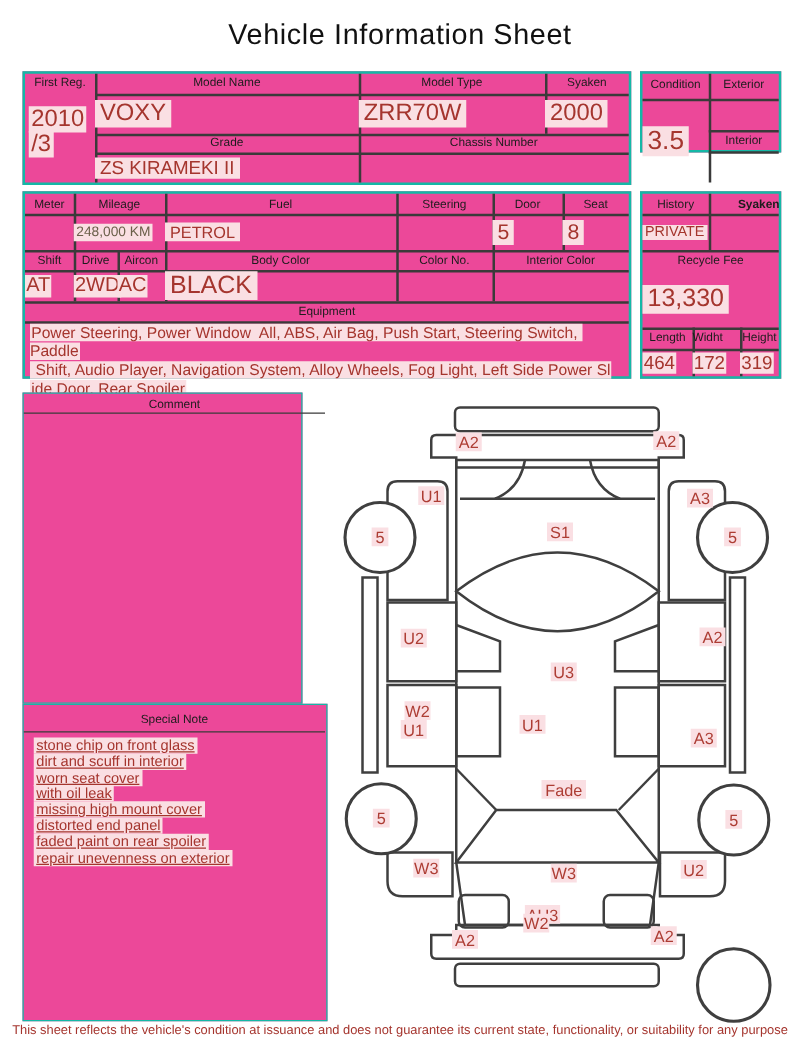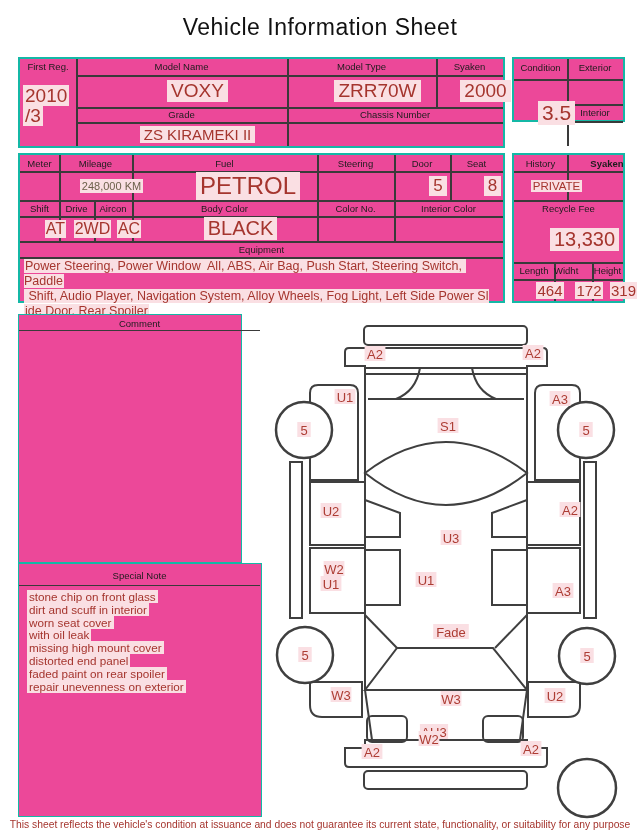--- a/index.html
+++ b/index.html
@@ -6,26 +6,26 @@
   #sheet{position:relative;width:640px;height:835px;background:#fff;overflow:hidden;
          font-family:"Liberation Sans", sans-serif;}
   .title{position:absolute;top:14px;left:0;width:640px;text-align:center;
          font-size:23px;color:#111;letter-spacing:.5px;}
   .box{position:absolute;border:2px solid #14b8a6;box-sizing:border-box;background:#ec4899;}
   .thin{border-width:1.5px;}
   .hln,.vln{position:absolute;background:#3a3a3a;}
   .hln{height:1.5px;}
   .vln{width:1.5px;}
   .hdr{position:absolute;font-size:9.5px;color:#1c1c1c;text-align:center;white-space:nowrap;}
-  .val{position:absolute;display:flex;align-items:center;justify-content:center;
-       color:#a5352e;white-space:nowrap;margin-left:16px;}
+  .val{position:absolute;display:flex;align-items:center;
+       color:#a5352e;white-space:nowrap;}
   .hl{background:#fadfe3;padding:0 4px;}
   .eq-line{white-space:pre-wrap;line-height:15px;font-size:12.5px;color:#a5352e;}
   .note-line{line-height:12.8px;font-size:11.7px;color:#a5352e;white-space:nowrap;}
-  .note-line .hl{padding:0 2px;}
+  .note-line .hl{padding:0 2px;text-decoration:underline;}
   .disclaimer{position:absolute;top:819px;left:0;width:640px;text-align:center;
               font-size:10.3px;color:#a5352e;}
   svg .ln{stroke:#3f3f3f;stroke-width:2;fill:none;}
   svg .fillw{stroke:#3f3f3f;stroke-width:2.5;fill:#fff;}
   svg text.dmg{font-family:"Liberation Sans",sans-serif;font-size:13px;fill:#ad3d34;text-anchor:middle;}
 </style>
 </head>
 <body>
 
 <div id="sheet">
@@ -107,21 +107,21 @@
     <div class="hdr" style="left:39px;top:3px;width:73px;">Mileage</div>
     <div class="hdr" style="left:112px;top:3px;width:185px;">Fuel</div>
     <div class="hdr" style="left:297px;top:3px;width:77px;">Steering</div>
     <div class="hdr" style="left:374px;top:3px;width:56px;">Door</div>
     <div class="hdr" style="left:430px;top:3px;width:53px;">Seat</div>
 
     <div class="val" style="left:0;top:16px;width:39px;height:29px;font-size:11px;"></div>
     <div class="val" style="left:39px;top:16px;width:73px;height:29px;font-size:11px;color:#6b5f49;">
         <span class="hl" style="padding:1px 2px;">248,000 KM</span>
       </div>
-    <div class="val" style="left:112px;top:16px;width:200px;height:29px;font-size:24px;">
+    <div class="val" style="left:112px;top:16px;width:200px;height:29px;font-size:13px;">
         <span class="hl">PETROL</span>
       </div>
     <div class="val" style="left:297px;top:16px;width:77px;height:29px;font-size:12px;"></div>
     <div class="val" style="left:374px;top:16px;width:56px;height:29px;font-size:17px;">
         <span class="hl">5</span>
       </div>
     <div class="val" style="left:430px;top:16px;width:53px;height:29px;font-size:17px;">
         <span class="hl">8</span>
       </div>
 

